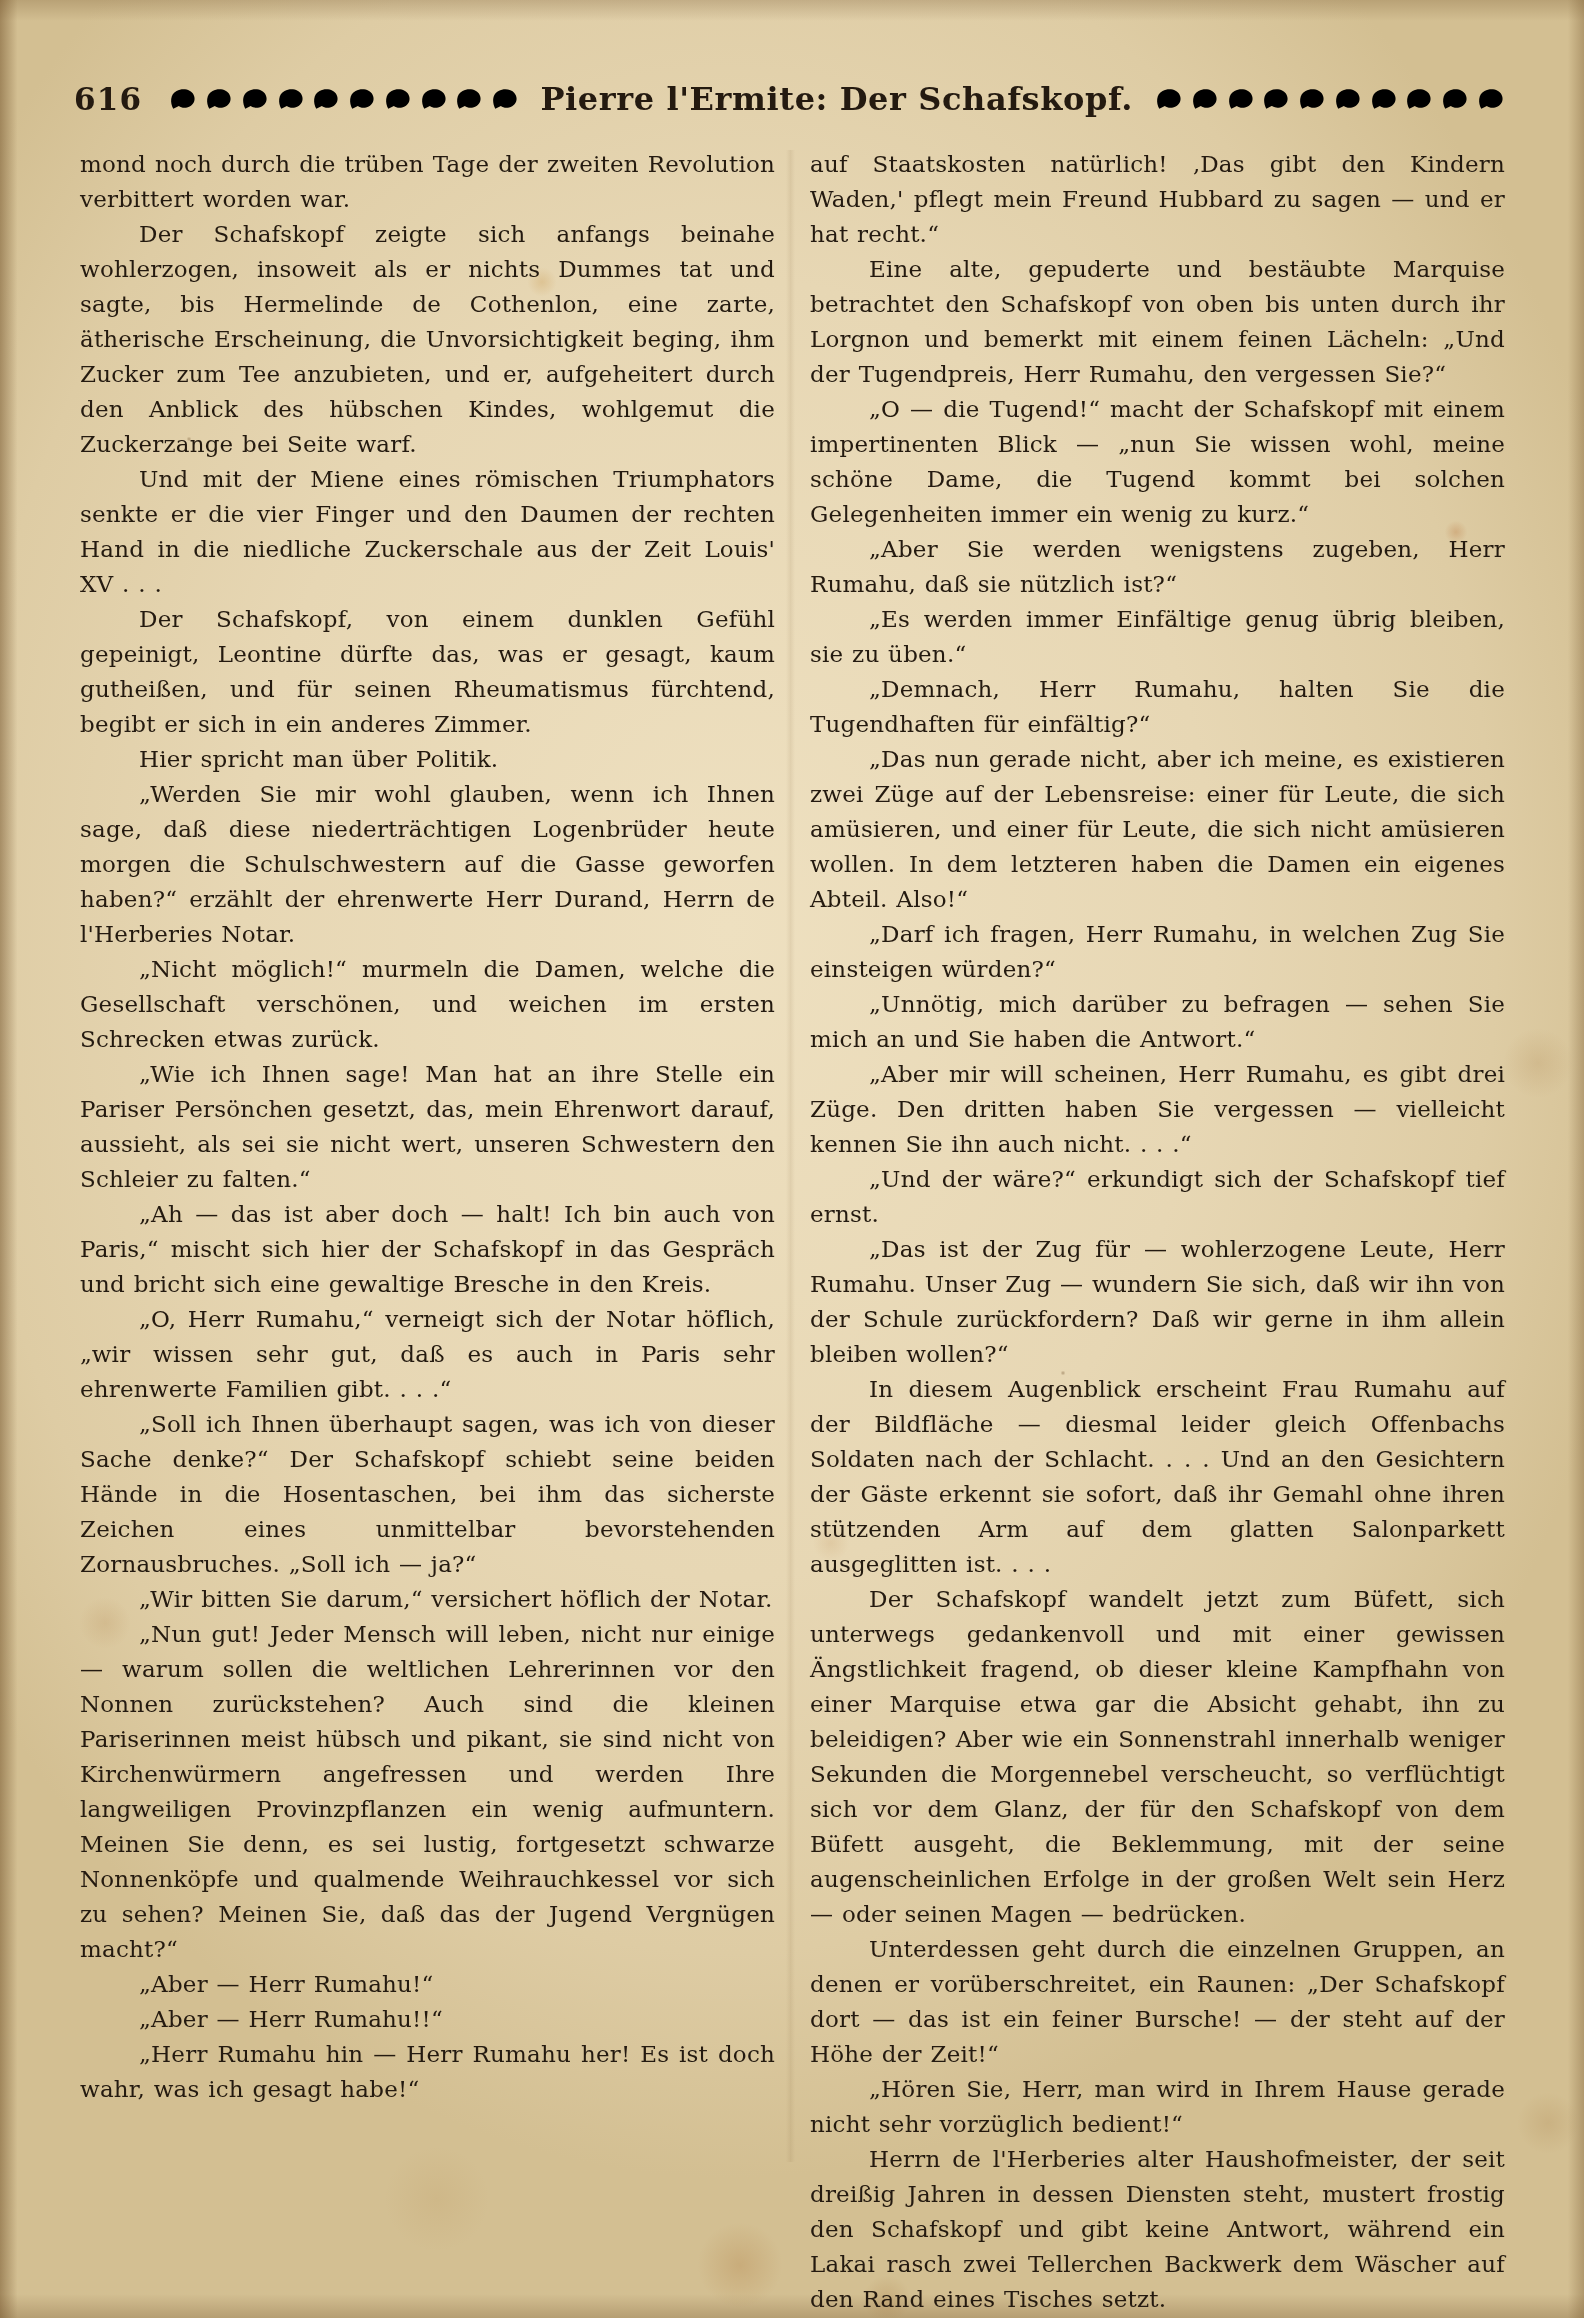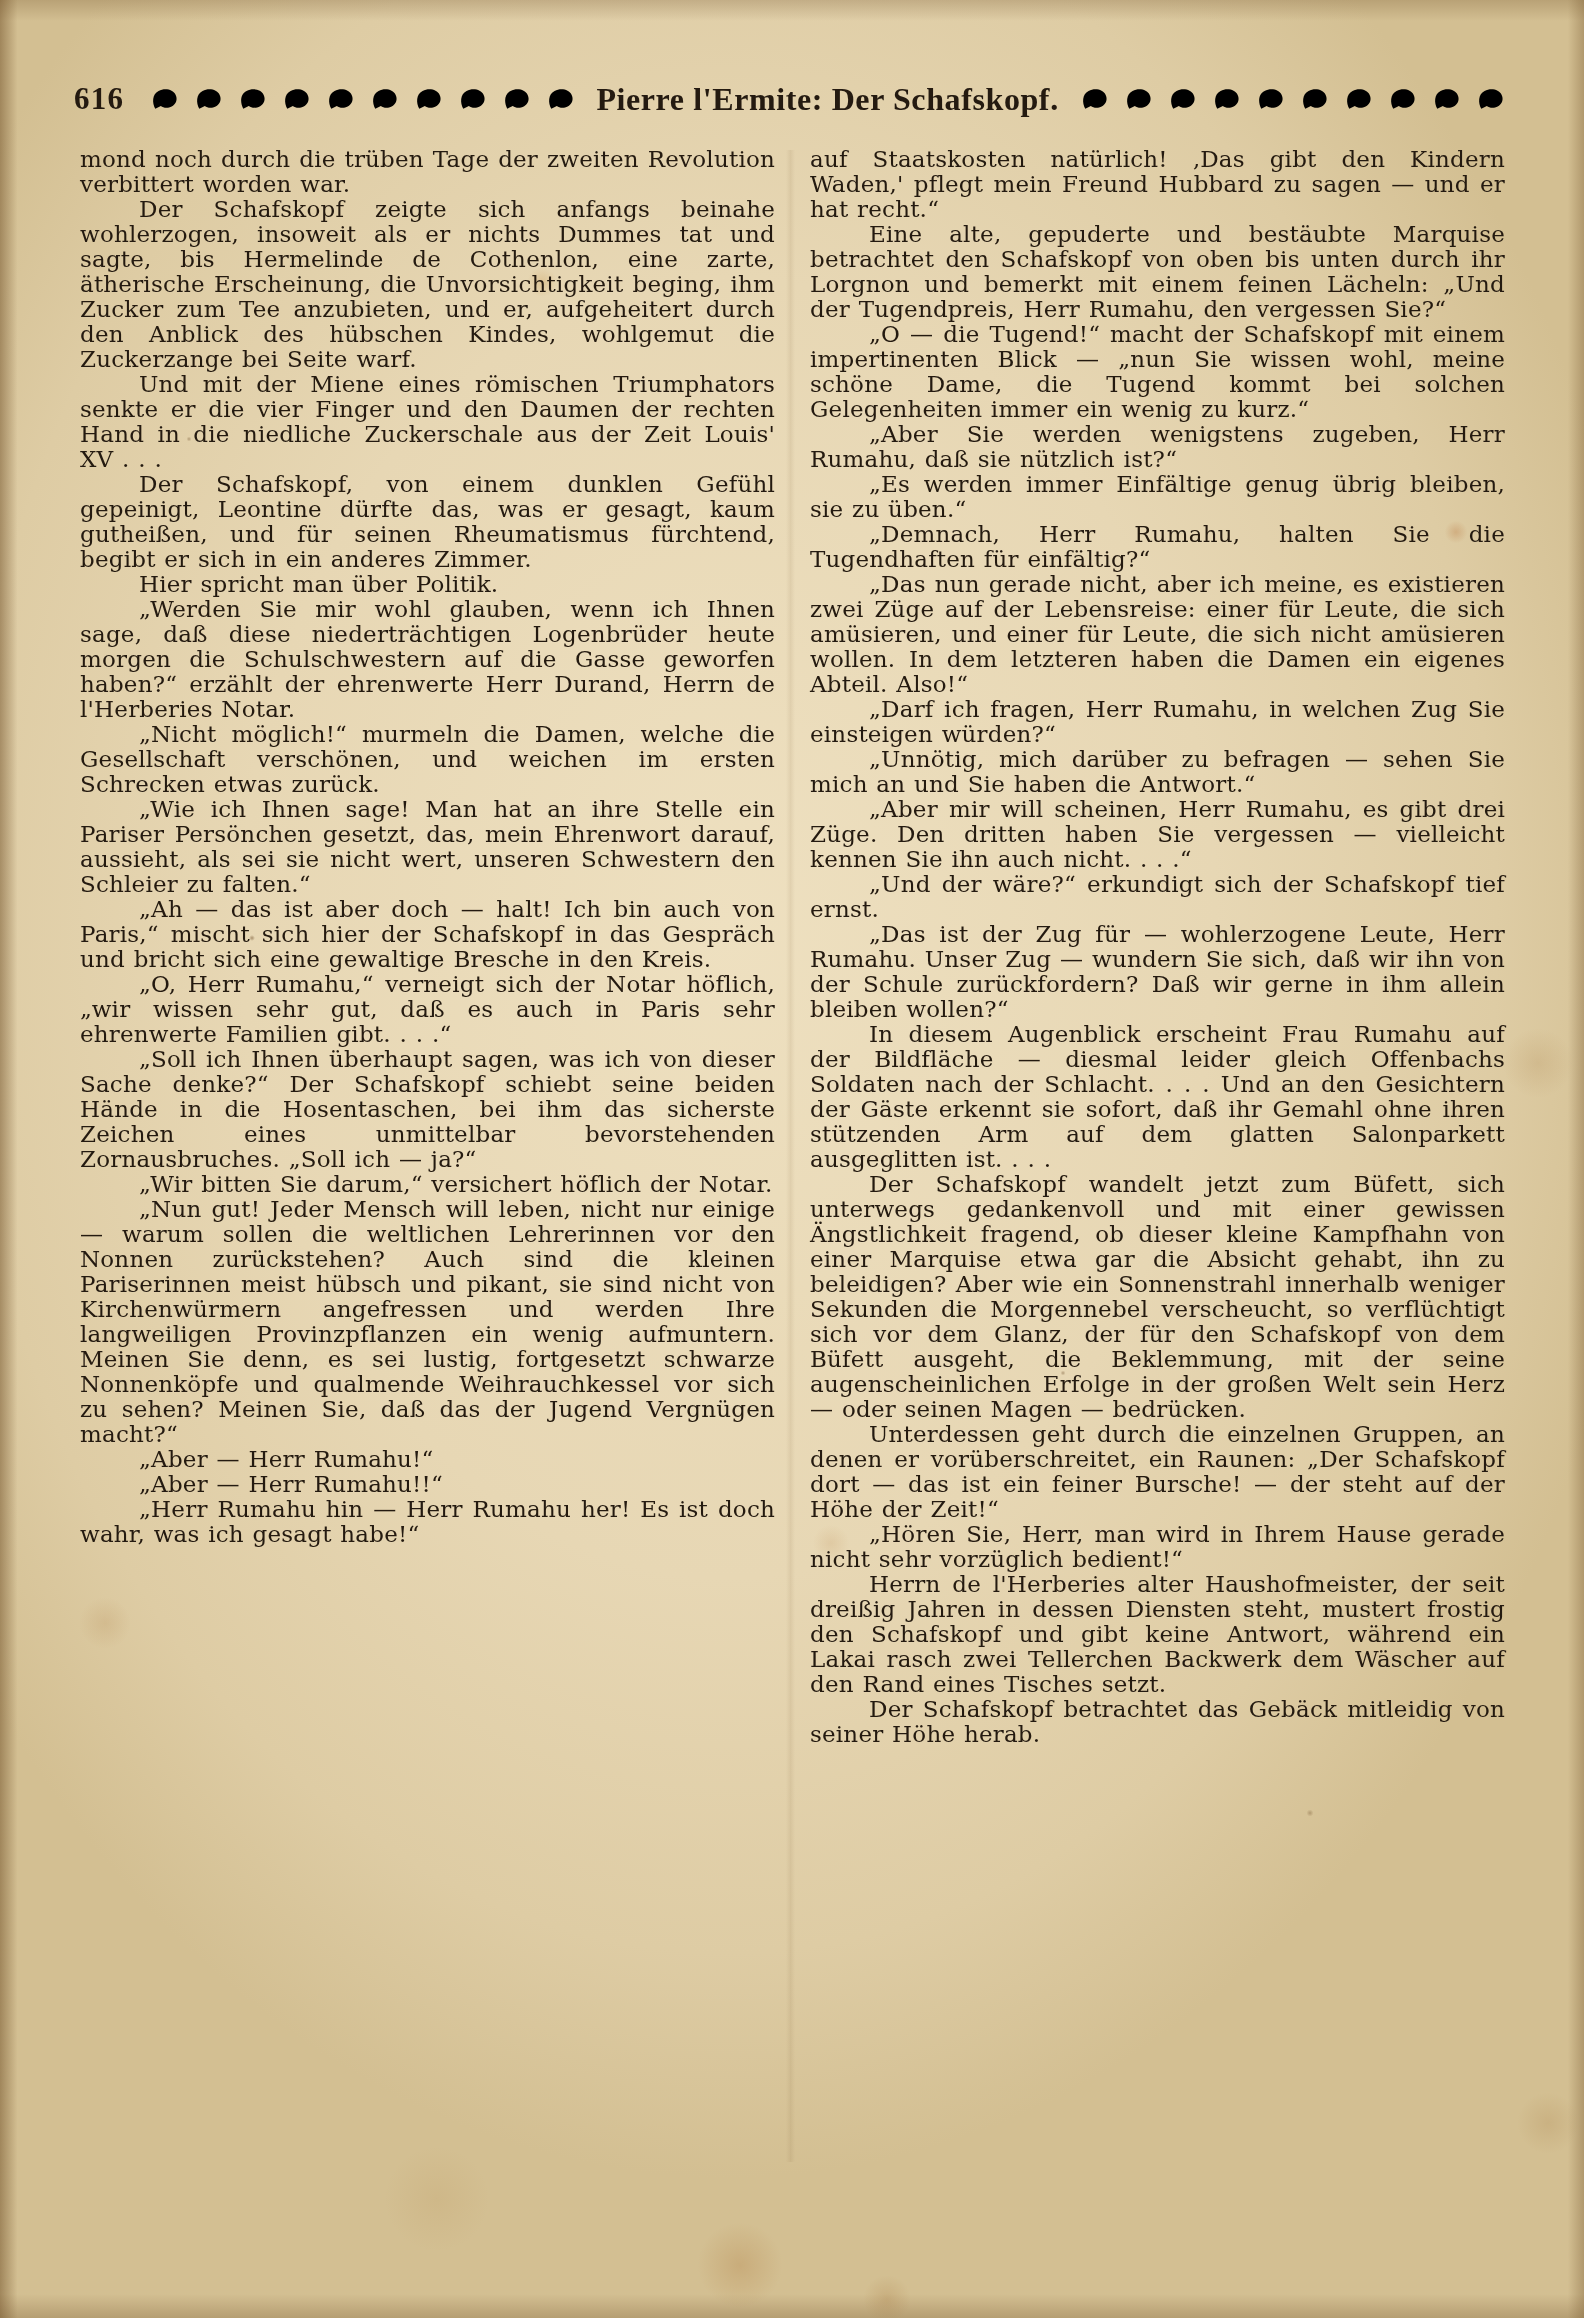--- a/index.html
+++ b/index.html
@@ -36,41 +36,41 @@
       radial-gradient(circle 4.4px  at 1310px 1813px,rgba(90,55,20,.30),  rgba(90,55,20,0) 80%),
       radial-gradient(circle 3.1px  at 189px 439px,  rgba(90,55,20,.35),  rgba(90,55,20,0) 80%),
       radial-gradient(circle 75px at 437px 2199px,rgba(170,120,55,.10), rgba(170,120,55,0) 70%);
   }
   .gutter {
     position:absolute; left:786px; top:150px; width:8.7px; height:2012px;
     background:linear-gradient(90deg, rgba(120,90,50,0) 0%, rgba(120,90,50,.10) 50%, rgba(120,90,50,0) 100%);
   }
   .header {
     position:absolute; left:74px; right:74px; top:72px; height:54px;
-    display:flex; align-items:center;font-family:Liberation Serif, serif;
+    display:flex; align-items:center;
   }
   .pagenum {
     font-size:31px; font-weight:bold; letter-spacing:1.2px;
     margin-right:21px; white-space:nowrap;
   }
   .orn-row { flex:1; display:flex; justify-content:space-between; align-items:center; padding:0 5px; }
   .orn { width:29px; height:25px; }
   .title {
     font-size:32px; font-weight:bold; letter-spacing:0.6px;
     margin:0 16.2px; white-space:nowrap;
   }
   .col {
     position:absolute; top:147px; width:695px;
     text-align:justify;
   }
   .col-left  { left:80px; }
   .col-right { left:810px; }
   .para {
     margin:0;
-    font-size:23px; line-height:25px;
+    font-size:23px; line-height:35px;
     word-spacing:1.2px; letter-spacing:0.2px;
   }
   .para.indent { text-indent:59px; }
 </style>
 </head>
 <body>
 
 <svg width="0" height="0" style="position:absolute">
   <defs>
     <g id="orn-shape">

